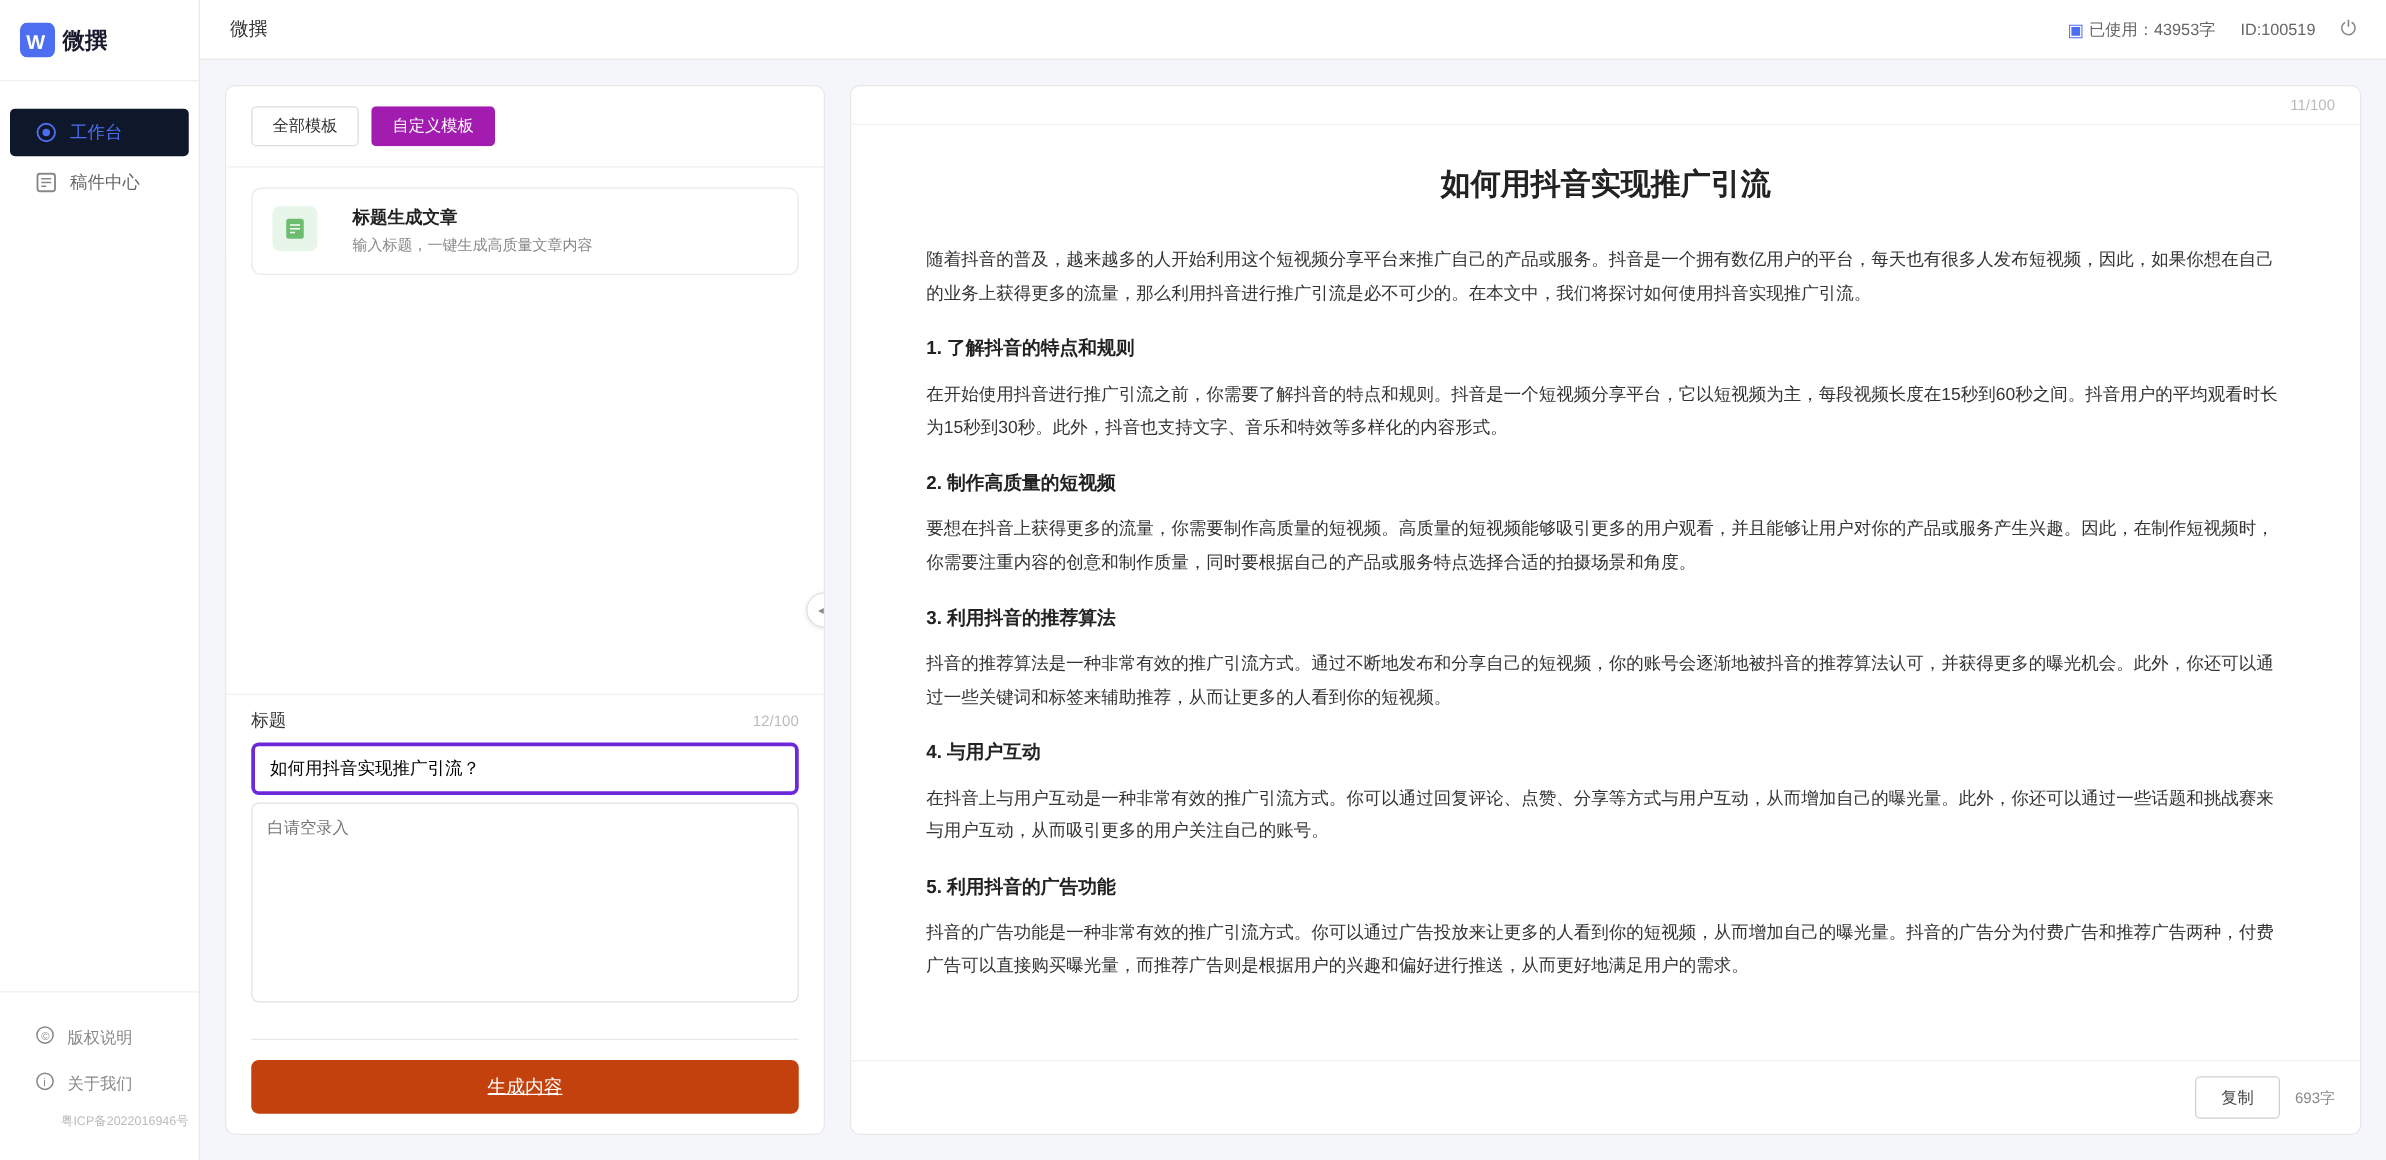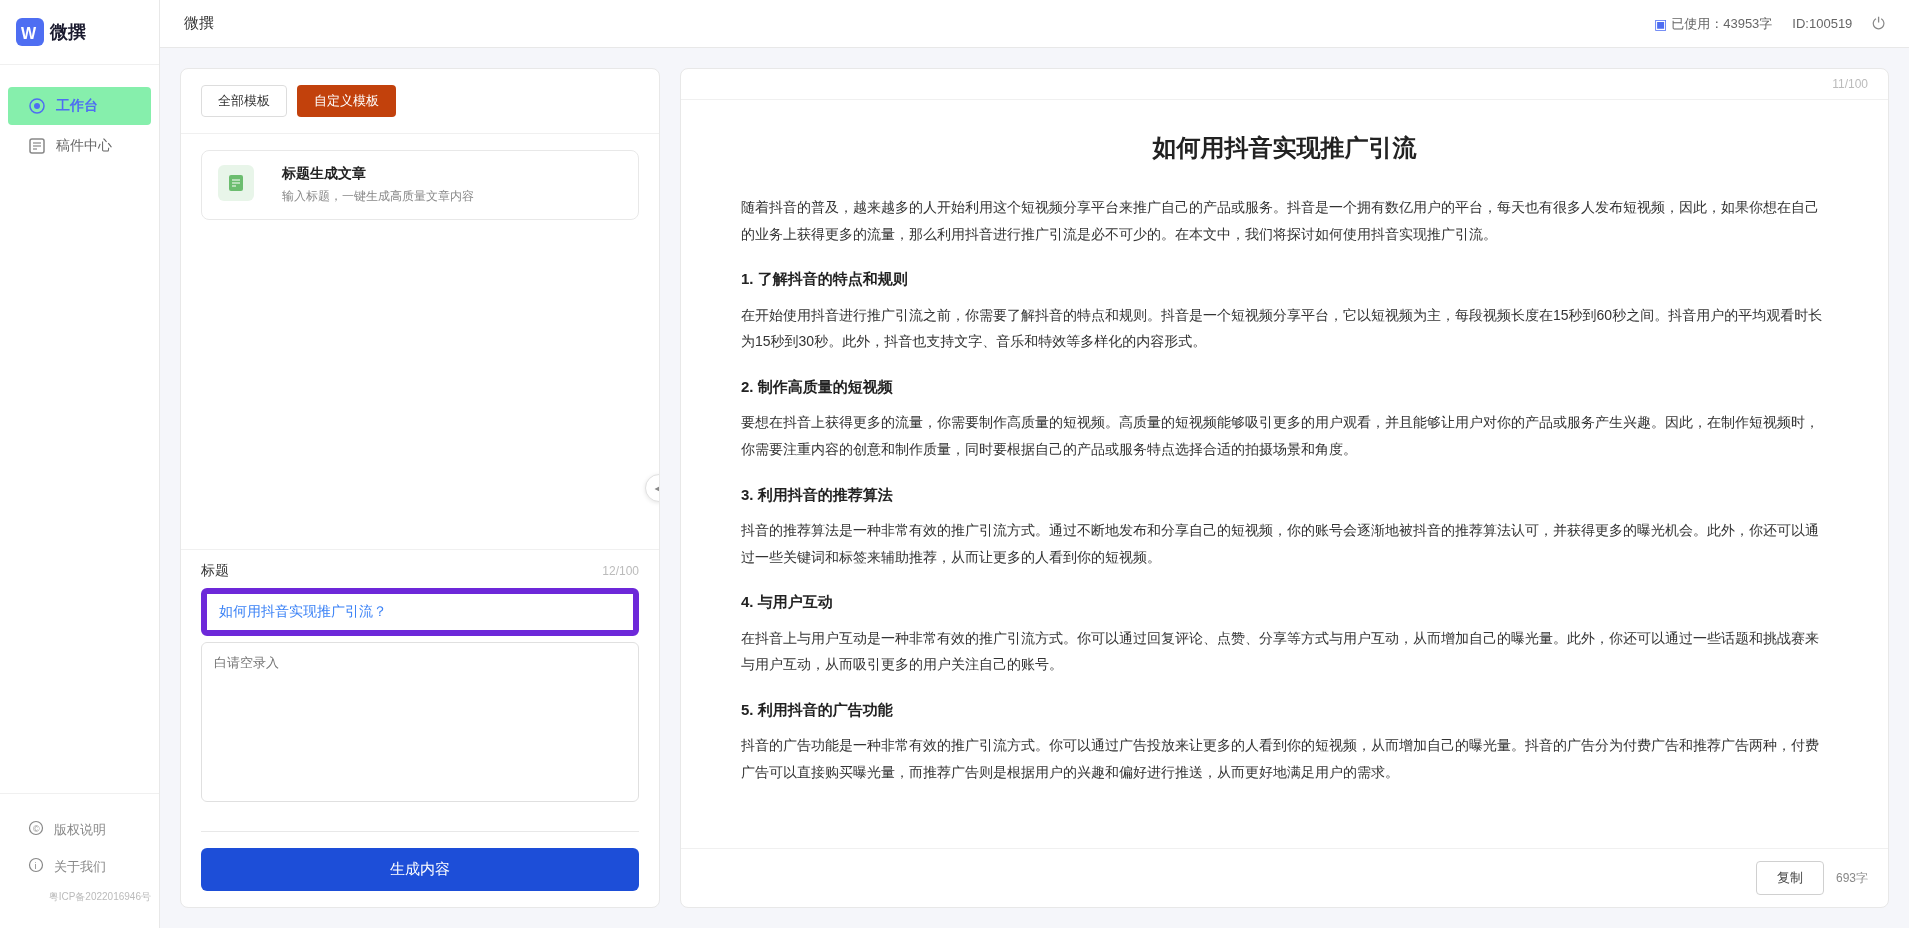--- a/index.html
+++ b/index.html
@@ -39,21 +39,21 @@
       display: flex;
       align-items: center;
       gap: 10px;
       padding: 10px 20px;
       cursor: pointer;
       color: #666;
       font-size: 14px;
       border-radius: 4px;
       margin: 2px 8px;
     }
-    .nav-item.active { color: #4e6ef2; background: #86efac; font-weight: bold; }
+    .nav-item.active { color: #4e6ef2; background: #0f172a; }
     .nav-item .nav-icon {
       width: 18px;
       height: 18px;
       display: flex;
       align-items: center;
       justify-content: center;
     }
     .sidebar-bottom {
       padding: 16px 0;
       border-top: 1px solid #f0f0f0;
@@ -151,21 +151,21 @@
       border-bottom: 1px solid #f0f0f0;
     }
     .tab-btn {
       padding: 6px 16px;
       border-radius: 4px;
       font-size: 13px;
       cursor: pointer;
       border: 1px solid transparent;
     }
     .tab-btn.active {
-      background: #c2410c;
+      background: #a21caf;
       color: #fff;
     }
     .tab-btn.inactive {
       background: #fff;
       color: #333;
       border-color: #ddd;
     }
 
     
     .template-list {
@@ -223,24 +223,24 @@
       font-weight: 500;
       color: #333;
     }
     .char-count {
       font-size: 12px;
       color: #bbb;
     }
     .form-input {
       width: 100%;
       padding: 10px 12px;
-      border: 6px solid #6d28d9;
+      border: 3px solid #6d28d9;
       border-radius: 6px;
       font-size: 14px;
-      color: #3b82f6;
+      color: #000000;
       outline: none;
       background: #fff;
     }
     .form-textarea {
       width: 100%;
       height: 160px;
       padding: 10px 12px;
       border: 1px solid #e0e0e0;
       border-radius: 6px;
       font-size: 13px;
@@ -256,29 +256,30 @@
     .divider-line {
       border: none;
       border-top: 1px solid #e8e8e8;
       margin: 10px 20px 0;
     }
 
     
     .generate-btn {
       margin: 16px 20px;
       padding: 12px;
-      background: #1d4ed8;
+      background: #c2410c;
       color: #fff;
       border: none;
       border-radius: 6px;
       font-size: 15px;
       font-weight: 500;
       cursor: pointer;
       width: calc(100% - 40px);
       text-align: center;
+      text-decoration: underline;
     }
 
     
     .collapse-btn {
       position: absolute;
       right: -14px;
       top: 50%;
       transform: translateY(-50%);
       width: 28px;
       height: 28px;

